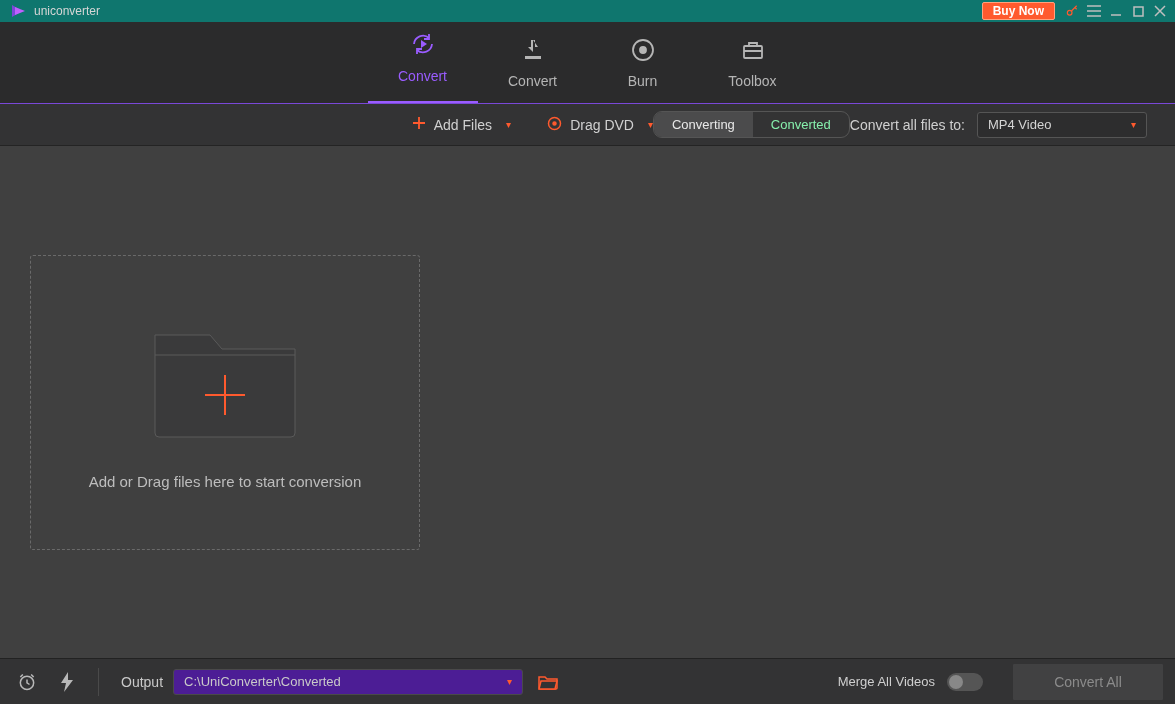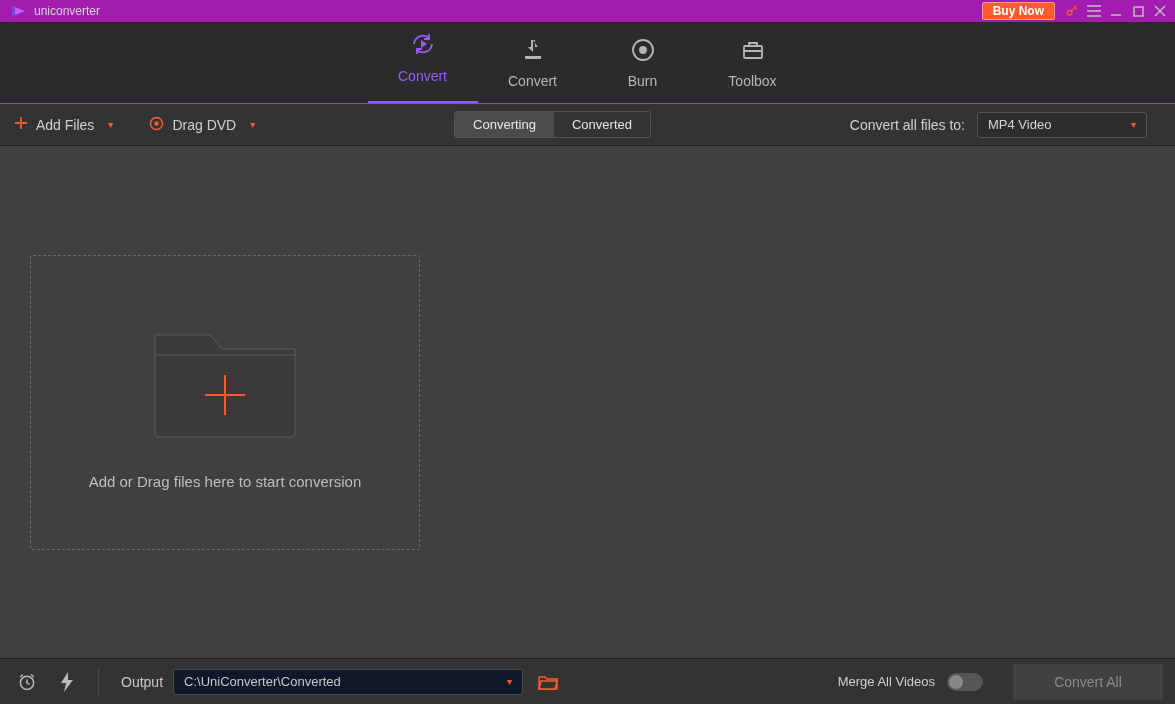--- a/index.html
+++ b/index.html
@@ -14,21 +14,21 @@
     display: flex;
     flex-direction: column;
   }
   
   .titlebar {
     height: 22px;
     display: flex;
     align-items: center;
     justify-content: space-between;
     padding: 0 4px 0 10px;
-    background: #a21caf;
+    background: #0f766e;
   }
   .brand { display: flex; align-items: center; gap: 8px; }
   .brand svg { display: block; }
   .brand-name { color: #d6d6d6; font-size: 12px; }
   .title-ctrls { display: flex; align-items: center; gap: 0; }
   .buy-btn {
     background: #ff5a2e;
     color: #fff;
     font-size: 12px;
     font-weight: 600;
@@ -69,36 +69,36 @@
   }
   .nav-item .nav-label{ font-size: 14px; }
   .nav-item svg{ display:block; }
 
   
   .toolbar {
     height: 42px;
     background: #333334;
     display: flex;
     align-items: center;
-    justify-content: space-between;
+    justify-content: flex-end;
     padding: 0 28px 0 14px;
     border-bottom: 1px solid #242424;
   }
   .tb-left { display:flex; align-items:center; gap: 36px; }
   .add-btn { display:flex; align-items:center; gap:8px; color:#ff5a2e; cursor:pointer; }
   .add-btn .label{ color:#d0d0d0; font-size:14px;}
   .add-btn .caret{ color:#ff5a2e; font-size:10px; margin-left:6px;}
   .dvd-btn { display:flex; align-items:center; gap:8px; color:#ff5a2e; cursor:pointer;}
   .dvd-btn .label{ color:#d0d0d0; font-size:14px;}
   .dvd-btn .caret{ color:#ff5a2e; font-size:10px; margin-left:6px;}
 
-  .seg { display:flex; border:1px solid #555; border-radius:3px; overflow:hidden; }
+  .seg { display:flex; border:1px solid #555; border-radius:9px; overflow:hidden; }
   .seg div{ padding:5px 18px; font-size:13px; cursor:pointer; }
   .seg .on{ background:#4b4b4c; color:#e8e8e8;}
-  .seg .off{ background:transparent; color:#e5e5e5;}
+  .seg .off{ background:transparent; color:#86efac;}
 
   .tb-right{ display:flex; align-items:center; gap:12px; }
   .tb-right .lbl{ color:#d0d0d0; font-size:14px;}
   .combo{
     background:#2d2d2e; border:1px solid #555; border-radius:3px;
     width:170px; height:26px; padding:0 10px;
     display:flex; align-items:center; justify-content:space-between;
     color:#d4d4d4; cursor:pointer; font-size:13px;
   }
   .combo .caret{ color:#ff5a2e; font-size:10px;}
@@ -129,21 +129,21 @@
     gap:10px;
     border-top:1px solid #222;
   }
   .bb-ico{
     width:30px; height:30px; display:flex; align-items:center; justify-content:center;
     color:#b8b8b8; cursor:pointer;
   }
   .vsep{ width:1px; height:28px; background:#4a4a4a; margin:0 6px;}
   .out-lbl{ color:#c9c9c9; font-size:14px; margin-left:6px;}
   .out-combo{
-    background:#0f172a; border:1px solid #4a4a4a; border-radius:3px;
+    background:#4c1d95; border:1px solid #4a4a4a; border-radius:3px;
     height:26px; width:350px; padding:0 10px;
     display:flex; align-items:center; justify-content:space-between;
     color:#c9c9c9; cursor:pointer; font-size:13px;
   }
   .out-combo .caret{ color:#ff5a2e; font-size:10px;}
   .browse-ico{ width:30px; display:flex; align-items:center; justify-content:center; color:#ff5a2e; cursor:pointer;}
   .spacer{ flex:1;}
   .merge{ display:flex; align-items:center; gap:12px; color:#cfcfcf;}
   .toggle{
     width:36px; height:18px; background:#555; border-radius:9px; position:relative; cursor:pointer;

